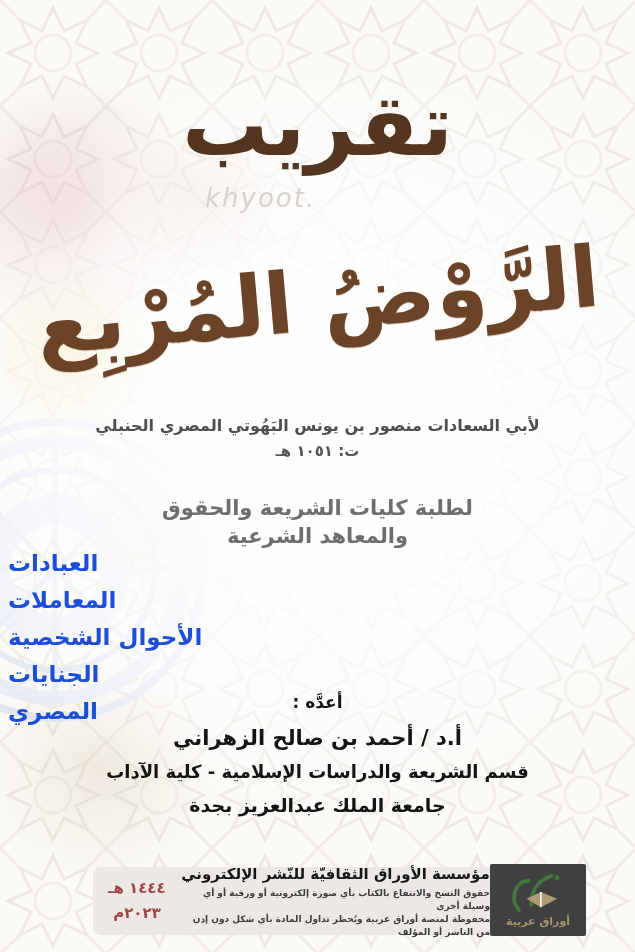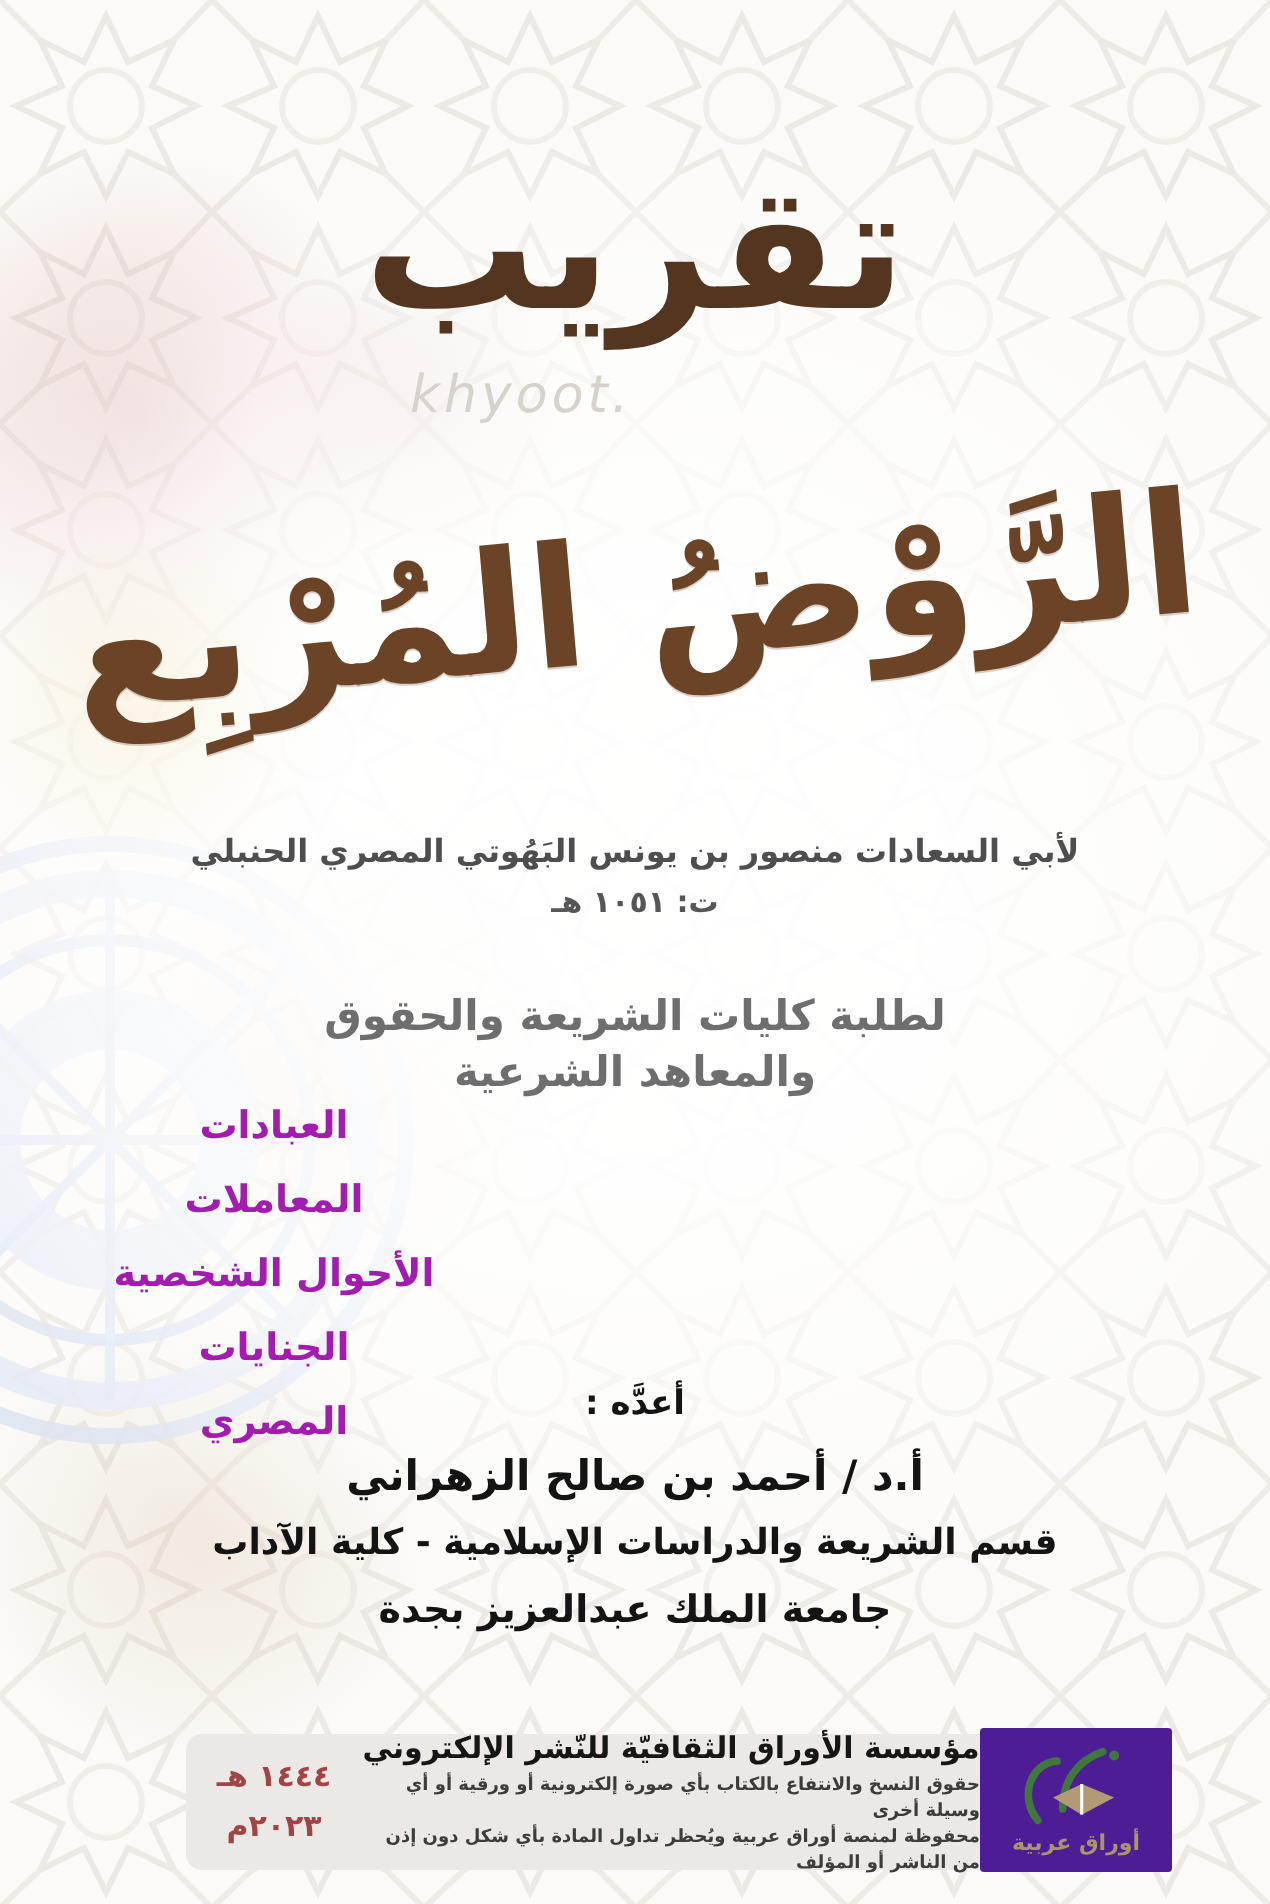--- a/index.html
+++ b/index.html
@@ -64,22 +64,22 @@
   }
 
   .audience {
     position: absolute; top: 494px; left: 0; width: 100%;
     text-align: center; font-size: 21px; font-weight: 700;
     color: #6e6e6e; line-height: 1.35;
   }
 
   .topics {
     position: absolute; top: 545px; left: 8px; width: 258px;
-    text-align: center; color: #a21caf;
-    font-weight: 700; font-size: 19px; line-height: 37px;
+    text-align: left; color: #1d4ed8;
+    font-weight: 700; font-size: 23px; line-height: 37px;
   }
 
   .prepared {
     position: absolute; top: 692px; left: 0; width: 100%;
     text-align: center; color: #141414;
   }
   .prepared .label { font-size: 17px; font-weight: 700; margin-bottom: 14px; }
   .prepared .name  { font-size: 21px; font-weight: 700; margin-bottom: 11px; }
   .prepared .dept  { font-size: 18px; font-weight: 700; margin-bottom: 12px; }
   .prepared .univ  { font-size: 19px; font-weight: 700; }
@@ -93,21 +93,21 @@
   .publisher-block { flex: 1; text-align: center; padding-top: 2px; }
   .publisher-title { font-size: 15px; font-weight: 700; color: #161616; margin-bottom: 4px; }
   .rights { font-size: 9px; font-weight: 700; color: #3c3c3c; line-height: 1.45; text-align: right; }
   .years-block {
     width: 88px; text-align: center; color: #a04545;
     font-size: 15px; font-weight: 700; line-height: 1.7;
   }
 
   .logo-panel {
     position: absolute; left: 490px; top: 864px; width: 96px; height: 72px;
-    background: #4c1d95; border-radius: 2px; z-index: 2;
+    background: #404040; border-radius: 2px; z-index: 2;
     display: flex; flex-direction: column; align-items: center; justify-content: center;
   }
   .logo-text { font-size: 11px; font-weight: 700; color: #a8956d; margin-top: 1px; }
 </style>
 </head>
 <body>
 
 <div class="cover">
 
   <svg class="bg-pattern" width="635" height="952" xmlns="http://www.w3.org/2000/svg">

